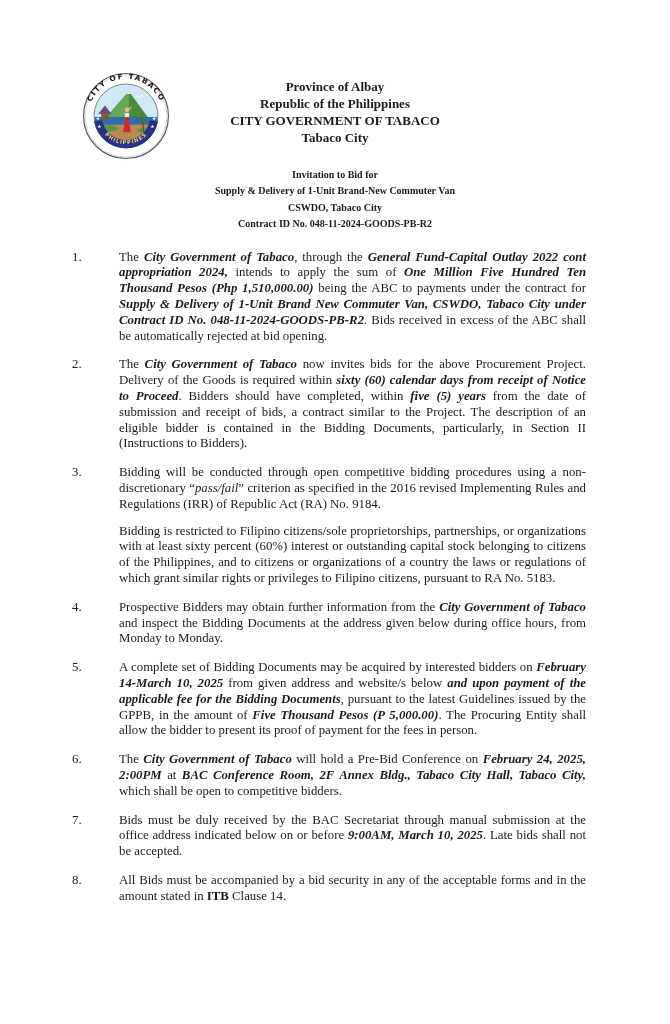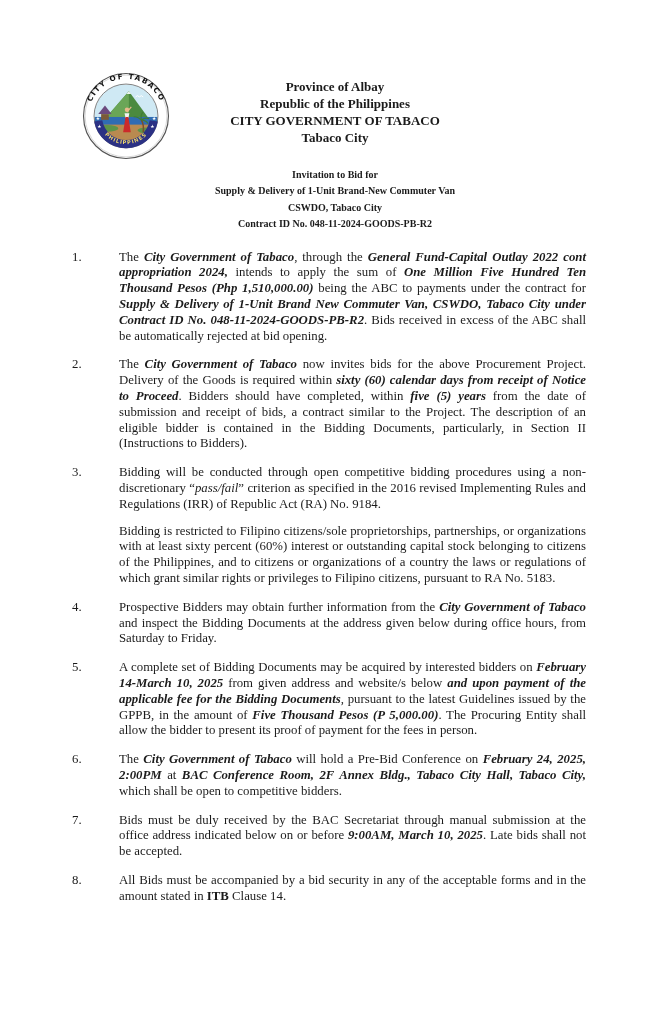--- a/index.html
+++ b/index.html
@@ -140,21 +140,21 @@
       <div class="item-row">
         <div class="item-number">3.</div>
         <div class="item-body">
           <p class="item-paragraph"><span>Bidding will be conducted through open competitive bidding procedures using a non-discretionary “</span><span class="seg-i">pass/fail</span><span>” criterion as specified in the 2016 revised Implementing Rules and Regulations (IRR) of Republic Act (RA) No. 9184.</span></p>
           <p class="item-paragraph"><span>Bidding is restricted to Filipino citizens/sole proprietorships, partnerships, or organizations with at least sixty percent (60%) interest or outstanding capital stock belonging to citizens of the Philippines, and to citizens or organizations of a country the laws or regulations of which grant similar rights or privileges to Filipino citizens, pursuant to RA No. 5183.</span></p>
         </div>
       </div>
       <div class="item-row">
         <div class="item-number">4.</div>
         <div class="item-body">
-          <p class="item-paragraph"><span>Prospective Bidders may obtain further information from the </span><span class="seg-bi">City Government of Tabaco</span><span> and inspect the Bidding Documents at the address given below during office hours, from Saturday to Friday.</span></p>
+          <p class="item-paragraph"><span>Prospective Bidders may obtain further information from the </span><span class="seg-bi">City Government of Tabaco</span><span> and inspect the Bidding Documents at the address given below during office hours, from Monday to Monday.</span></p>
         </div>
       </div>
       <div class="item-row">
         <div class="item-number">5.</div>
         <div class="item-body">
           <p class="item-paragraph"><span>A complete set of Bidding Documents may be acquired by interested bidders on </span><span class="seg-bi">February 14-March 10, 2025</span><span> from given address and website/s below </span><span class="seg-bi">and upon payment of the applicable fee for the Bidding Documents</span><span>, pursuant to the latest Guidelines issued by the GPPB, in the amount of </span><span class="seg-bi">Five Thousand Pesos (P 5,000.00)</span><span>. The Procuring Entity shall allow the bidder to present its proof of payment for the fees in person.</span></p>
         </div>
       </div>
       <div class="item-row">
         <div class="item-number">6.</div>

